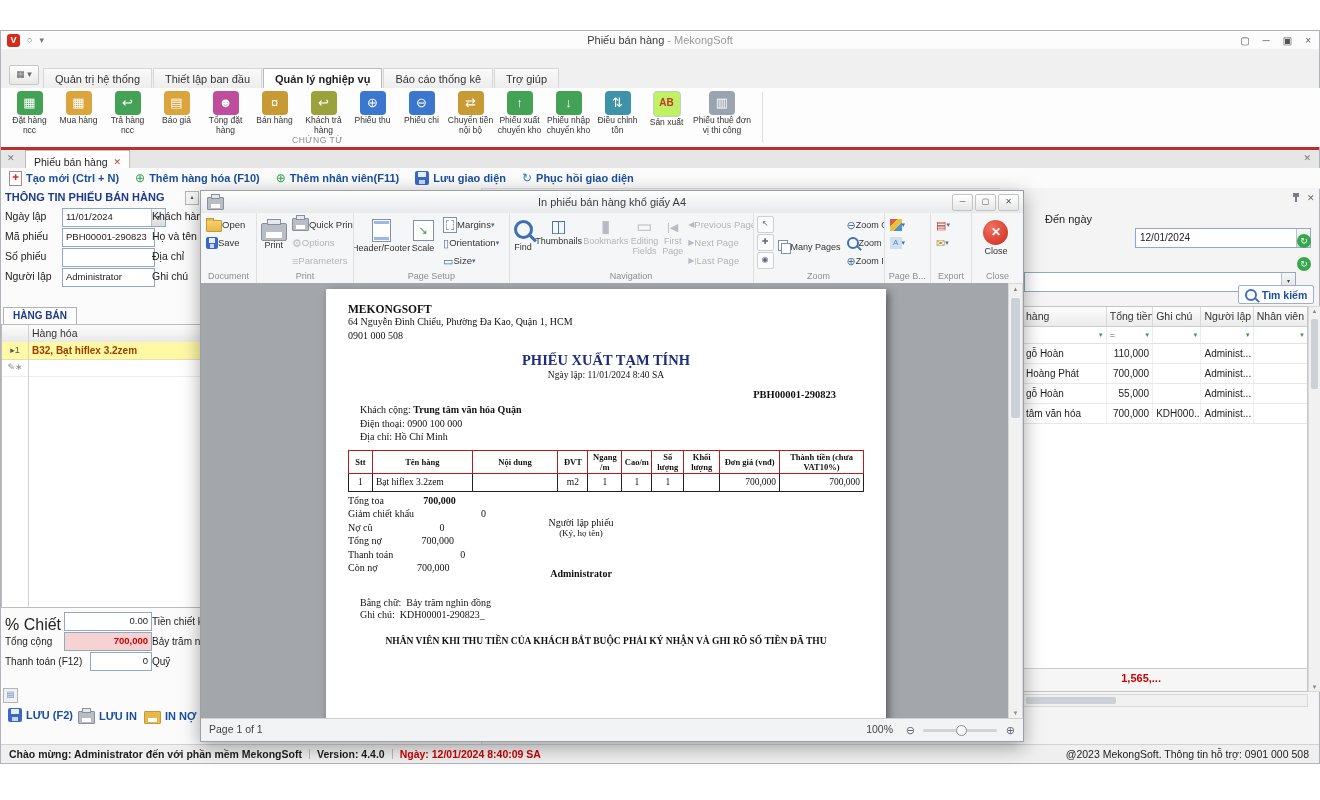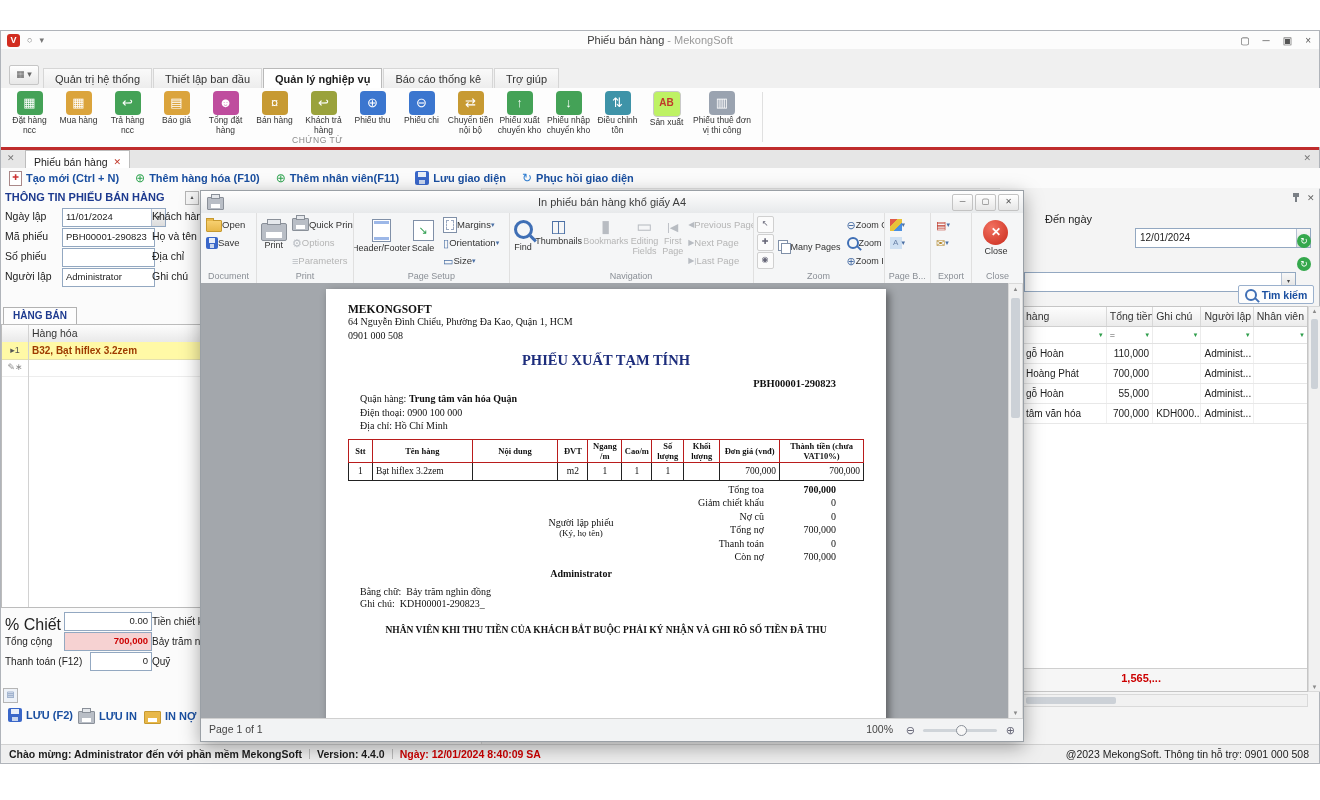--- a/index.html
+++ b/index.html
@@ -169,21 +169,21 @@
   .rpt-co{font-size:11.5px;font-weight:bold}
   .rpt-line{font-size:10px;line-height:1.35}
   .rpt-title{text-align:center;font-size:14.5px;font-weight:bold;color:#1d2d7c;margin-top:10px}
   .rpt-date{text-align:center;font-size:9.5px;margin-top:1px}
   .rpt-code{text-align:right;font-size:10.5px;font-weight:bold;padding-right:28px;margin-top:9px}
   .rpt-cust{margin-top:3px;padding-left:12px}
   table.rpt{border-collapse:collapse;width:100%;margin-top:6px}
   .rpt th{border:1px solid #b91c1c;font-size:8.5px;padding:1px 2px;font-weight:bold;text-align:center}
   .rpt td{border:1px solid #222;font-size:9.5px;padding:1px 3px;height:15px}
   .tc{text-align:center}.tr{text-align:right}
-  .sumrow{display:flex;justify-content:flex-end;font-size:10px;line-height:13.5px;padding-right:28px}
+  .sumrow{display:flex;font-size:10px;line-height:13.5px;padding-right:28px}
   .sumrow .sv{width:72px;text-align:right}
   .sumrow.b .sv{font-weight:bold}
   .signer{position:absolute;top:228px;left:180px;width:150px;text-align:center;font-size:10px}
   .signer .hint{font-size:9px}
   .signer .nm{font-weight:bold;margin-top:30px}
   .words{font-size:10px;padding-left:12px;margin-top:22px}
   .warning{text-align:center;font-weight:bold;font-size:9.5px;margin-top:16px}
 </style>
 </head>
 <body>
@@ -646,23 +646,24 @@
       <div class="grp-label" data-interactable="false">Close</div>
     </div>
   </div>
 
   <div class="dlg-doc" data-interactable="true">
     <div class="page" data-interactable="false">
       <div class="rpt-co" data-interactable="false">MEKONGSOFT</div>
       <div class="rpt-line" data-interactable="false">64 Nguyễn Đình Chiểu, Phường Đa Kao, Quận 1, HCM</div>
       <div class="rpt-line" data-interactable="false">0901 000 508</div>
       <div class="rpt-title" data-interactable="false">PHIẾU XUẤT TẠM TÍNH</div>
+      <div class="rpt-date" data-interactable="false">Ngày lập: 11/01/2024 8:40 SA</div>
       <div class="rpt-code" data-interactable="false">PBH00001-290823</div>
       <div class="rpt-cust">
-        <div class="rpt-line" data-interactable="false"><span data-interactable="false">Quận hàng:</span> <b data-interactable="false">Trung tâm văn hóa Quận</b></div>
+        <div class="rpt-line" data-interactable="false"><span data-interactable="false">Khách cộng:</span> <b data-interactable="false">Trung tâm văn hóa Quận</b></div>
         <div class="rpt-line" data-interactable="false"><span data-interactable="false">Điện thoại:</span> <span data-interactable="false">0900 100 000</span></div>
         <div class="rpt-line" data-interactable="false"><span data-interactable="false">Địa chỉ:</span> <span data-interactable="false">Hồ Chí Minh</span></div>
       </div>
       <table class="rpt" data-interactable="false">
         <colgroup>
             <col style="width:24px">
             <col style="width:100px">
             <col style="width:86px">
             <col style="width:30px">
             <col style="width:34px">

